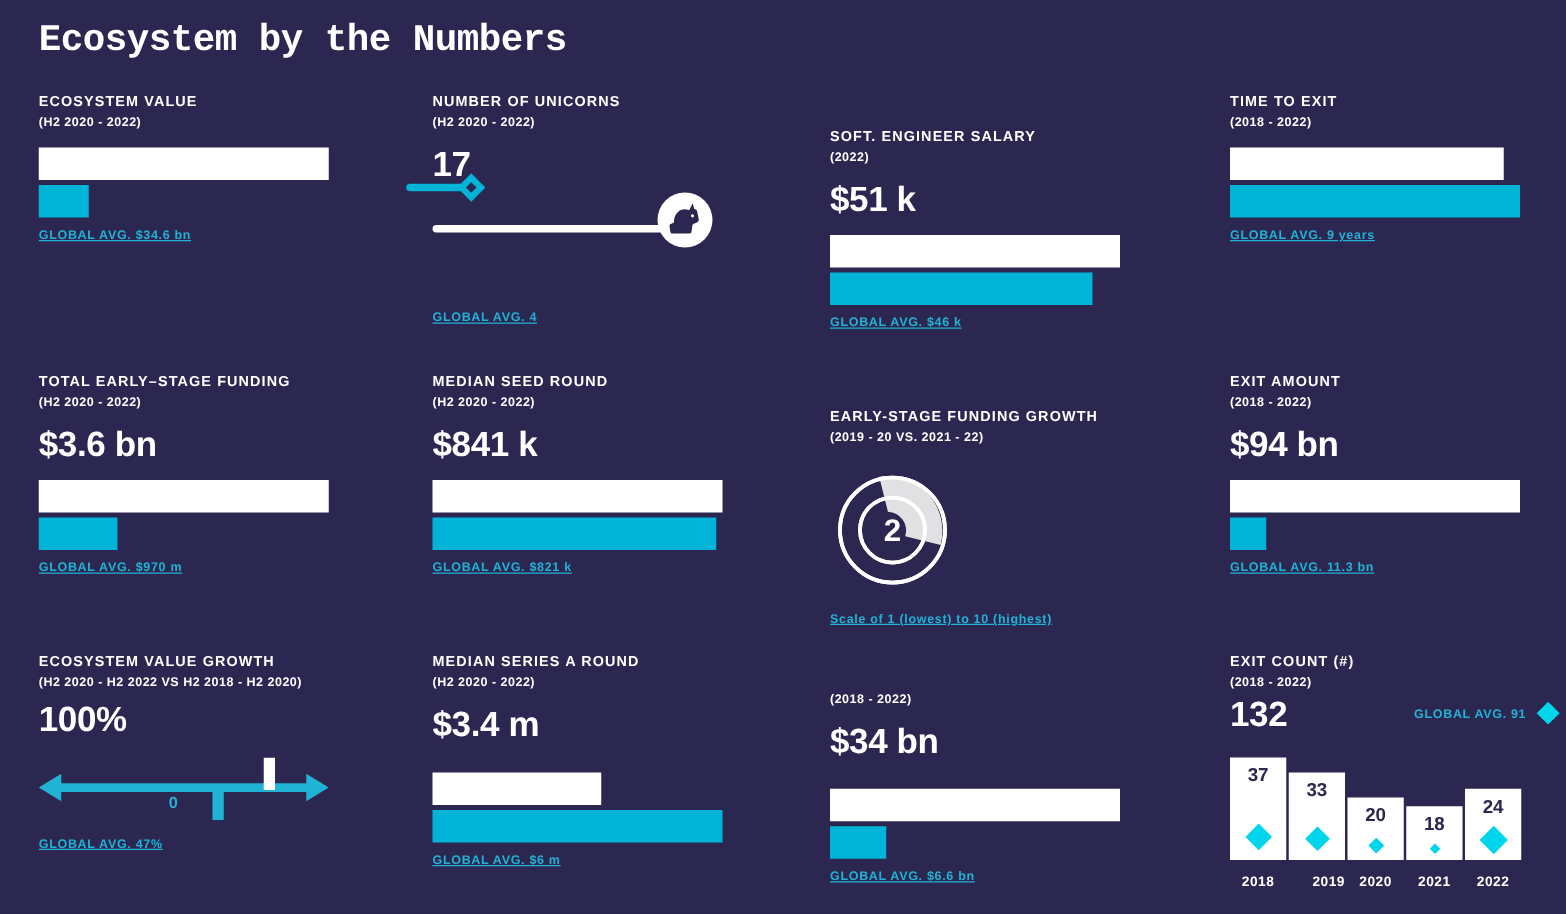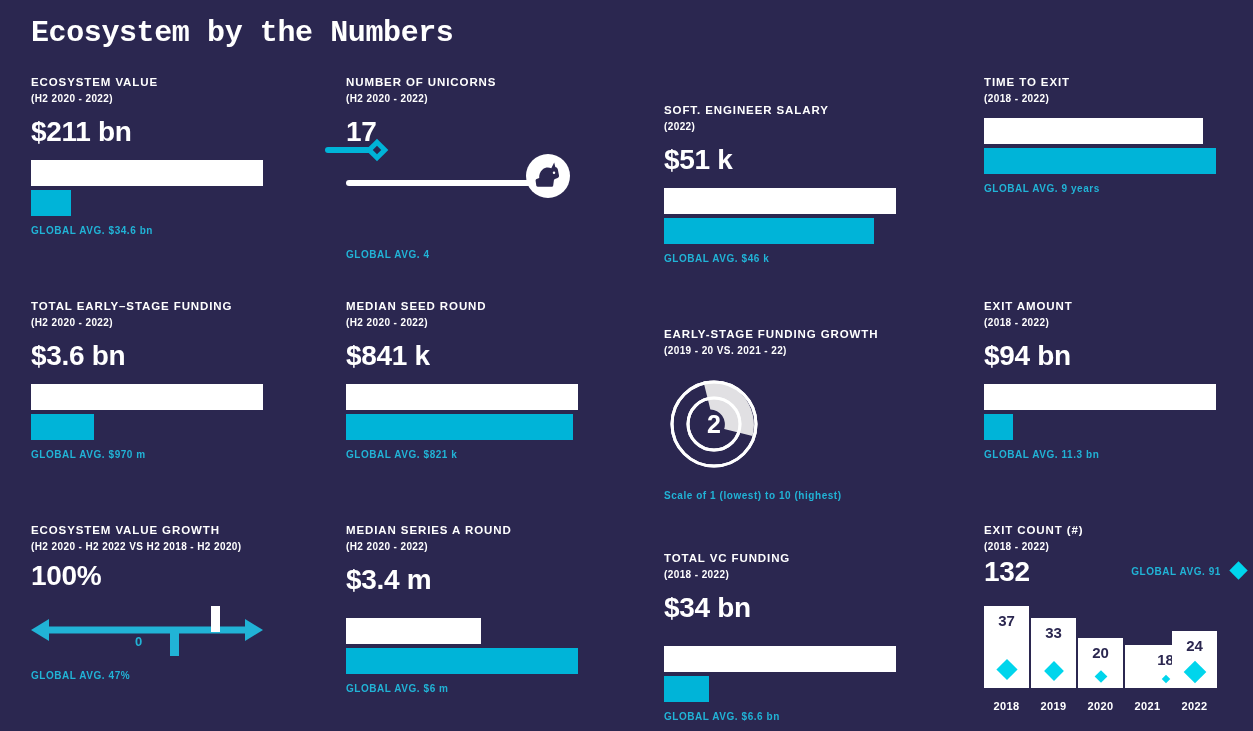--- a/index.html
+++ b/index.html
@@ -40,21 +40,21 @@
     letter-spacing:0.4px;line-height:14px;margin-top:2px;
     white-space:nowrap;
   }
   .k-period.wrap{white-space:normal;max-width:215px;}
   .k-value{
     font-size:28px;font-weight:bold;color:#ffffff;
     letter-spacing:-0.3px;margin-top:10px;line-height:32px;
   }
   .k-avg{
     font-size:10px;font-weight:bold;color:#21b3d6;
-    letter-spacing:0.55px;margin-top:9px;
+    letter-spacing:0.55px;margin-top:9px;text-decoration:underline;
   }
 
   .bars{margin-top:12px;}
   .bar{height:26px;display:block;}
   .bar.main{background:#ffffff;}
   .bar.avg{background:#00b4d8;margin-top:4px;}
 
   
   .uni-wrap{position:relative;height:92px;margin-top:6px;}
   .uni-line{position:absolute;left:0;top:26px;height:6px;background:#ffffff;border-radius:3px;}
@@ -115,21 +115,20 @@
 
 <div class="page">
 
   <div class="title">Ecosystem by the Numbers</div>
 
   <div class="grid">
 
     <div class="cell c1">
       <div class="k-label">ECOSYSTEM VALUE</div>
       <div class="k-period">(H2 2020 - 2022)</div>
-      <div class="k-value">$211 bn</div>
       <div class="bars">
         <div class="bar main" style="width:232px"></div>
         <div class="bar avg" style="width:40px"></div>
       </div>
       <div class="k-avg">GLOBAL AVG. $34.6 bn</div>
     </div>
 
     <div class="cell c2">
       <div class="k-label">NUMBER OF UNICORNS</div>
       <div class="k-period">(H2 2020 - 2022)</div>
@@ -243,21 +242,20 @@
       <div class="k-period">(H2 2020 - 2022)</div>
       <div class="k-value">$3.4 m</div>
       <div class="bars" style="margin-top:22px">
         <div class="bar main" style="width:135px"></div>
         <div class="bar avg" style="width:232px"></div>
       </div>
       <div class="k-avg">GLOBAL AVG. $6 m</div>
     </div>
 
     <div class="cell c3">
-      <div class="k-label">TOTAL VC FUNDING</div>
       <div class="k-period">(2018 - 2022)</div>
       <div class="k-value">$34 bn</div>
       <div class="bars" style="margin-top:22px">
         <div class="bar main" style="width:232px"></div>
         <div class="bar avg" style="width:45px"></div>
       </div>
       <div class="k-avg">GLOBAL AVG. $6.6 bn</div>
     </div>
 
     <div class="cell c4">
@@ -271,27 +269,27 @@
       <div class="ec-chart" id="exit-count-chart">
           <div class="ec-bar" style="left: 0px; height: 82px;">
             <div class="ec-bar-val">37</div>
             <div class="ec-bar-diamond" style="width: 15px; height: 15px; bottom: 11.48px;"></div>
           </div>
           <div class="ec-year" style="left: 0px;">2018</div>
           <div class="ec-bar" style="left: 47px; height: 70px;">
             <div class="ec-bar-val">33</div>
             <div class="ec-bar-diamond" style="width: 14px; height: 14px; bottom: 9.8px;"></div>
           </div>
-          <div class="ec-year" style="left: 47px;">2019</div>
+          <div class="ec-year" style="left: 47px; text-align: right;">2019</div>
           <div class="ec-bar" style="left: 94px; height: 50px;">
             <div class="ec-bar-val">20</div>
             <div class="ec-bar-diamond" style="width: 9px; height: 9px; bottom: 7px;"></div>
           </div>
           <div class="ec-year" style="left: 94px;">2020</div>
-          <div class="ec-bar" style="left: 141px; height: 43px; padding-left: 36px;">
+          <div class="ec-bar" style="left: 141px; height: 43px;">
             <div class="ec-bar-val">18</div>
             <div class="ec-bar-diamond" style="width: 6px; height: 6px; bottom: 6.02px;"></div>
           </div>
           <div class="ec-year" style="left: 141px;">2021</div>
           <div class="ec-bar" style="left: 188px; height: 57px;">
             <div class="ec-bar-val">24</div>
             <div class="ec-bar-diamond" style="width: 16px; height: 16px; bottom: 7.98px;"></div>
           </div>
           <div class="ec-year" style="left: 188px;">2022</div>
         </div>

